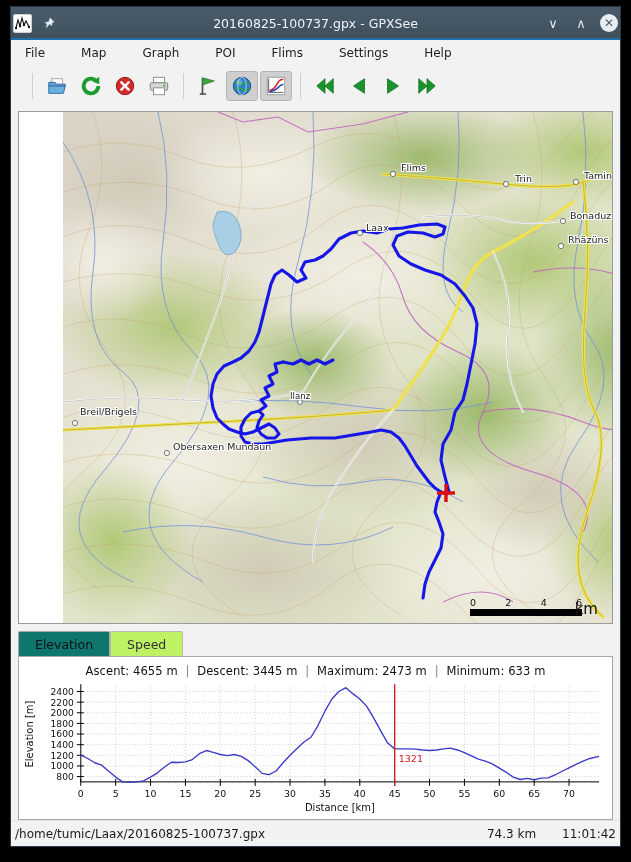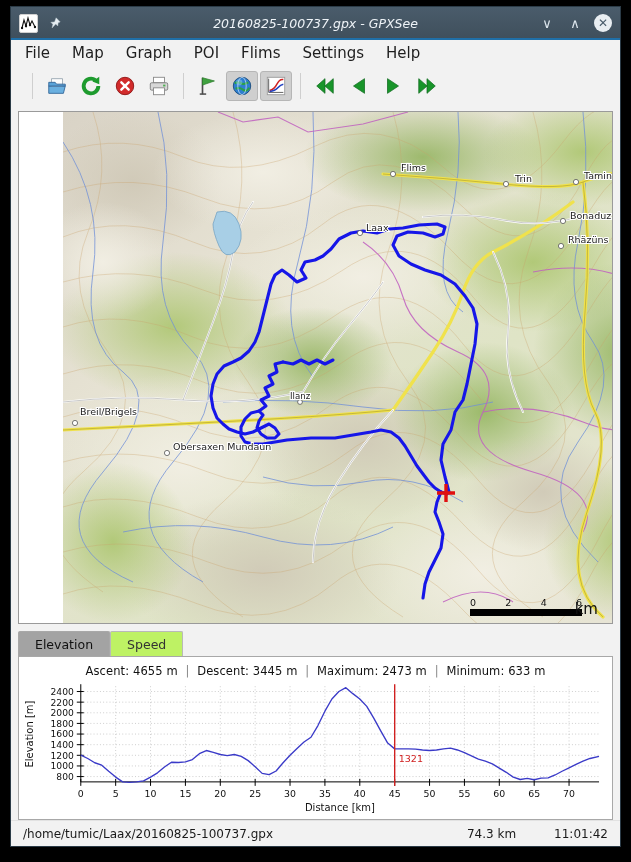--- a/index.html
+++ b/index.html
@@ -19,25 +19,24 @@
     display: flex;
     flex-direction: column;
     box-shadow: 0 0 0 1px rgba(0,0,0,0.5);
   }
   
   #titlebar {
     height: 32px;
     background: linear-gradient(to bottom, #4a5c6b 0%, #3f4f5c 100%);
     display: flex;
     align-items: center;
-    padding: 0 8px;
+    padding: 0 2px;
     position: relative;
     border-bottom: 1px solid #38costa;
     flex: 0 0 32px;
-    font-style: italic;
   }
   #titlebar:after {
     content: "";
     position: absolute;
     left: 0; right: 0; bottom: -1px;
     height: 2px;
     background: #1f6fa8;
   }
   .tb-appicon {
     width: 19px; height: 19px;
@@ -85,23 +84,23 @@
     font-size: 12px;
     font-weight: bold;
   }
   
   #menubar {
     height: 27px;
     background: #f2f2f2;
     display: flex;
     align-items: center;
     padding-left: 14px;
-    gap: 22px;
+    gap: 36px;
     flex: 0 0 27px;
-    font-size: 15px;
+    font-size: 12px;
     color: #1e1e1e;
   }
   .menu-item { cursor: default; }
   
   #toolbar {
     height: 40px;
     background: #f2f2f2;
     display: flex;
     align-items: center;
     padding-left: 14px;
@@ -168,21 +167,21 @@
   .tab {
     height: 25px;
     padding: 0 16px;
     display: flex; align-items: center;
     font-size: 12.5px;
     color: #222;
     border: 1px solid #b3b3b3;
     border-bottom: none;
     border-radius: 2px 2px 0 0;
   }
-  .tab.active { background: #a3a3a3; color: #111; border-color:#a8a8a8; }
+  .tab.active { background: #0f766e; color: #111; border-color:#a8a8a8; }
   .tab.inactive { background: #bef264; color: #333; border-color:#b9b9b9; }
   
   #graphpanel {
     margin: 0 7px 0 7px;
     border: 1px solid #a8a8a8;
     background: #ffffff;
     flex: 1 1 auto;
     position: relative;
     min-height: 0;
   }
@@ -195,27 +194,27 @@
   }
   #graphstats .sep { color:#888; padding: 0 4px;}
   #chartsvg { display:block; width:100%; }
   
   #statusbar {
     height: 26px;
     flex: 0 0 26px;
     background: #f2f2f2;
     display: flex;
     align-items: center;
-    padding: 0 12px;
+    padding: 0 4px;
     font-size: 12px;
     color: #1a1a1a;
     border-top: 1px solid #e2e2e2;
   }
   #statusbar .spacer { margin-left: auto; }
-  #statusbar .s-dist { margin-right: 38px; }
+  #statusbar .s-dist { margin-right: 26px; }
 </style>
 </head>
 <body>
 
 <div id="window">
 
   <div id="titlebar">
     <div class="tb-appicon">
       <svg width="15" height="15" viewBox="0 0 15 15" aria-hidden="true">
         <polyline points="1,12 3,4 5,10 7,2 9,9 11,5 14,11" fill="none" stroke="#111" stroke-width="1.1"></polyline>

